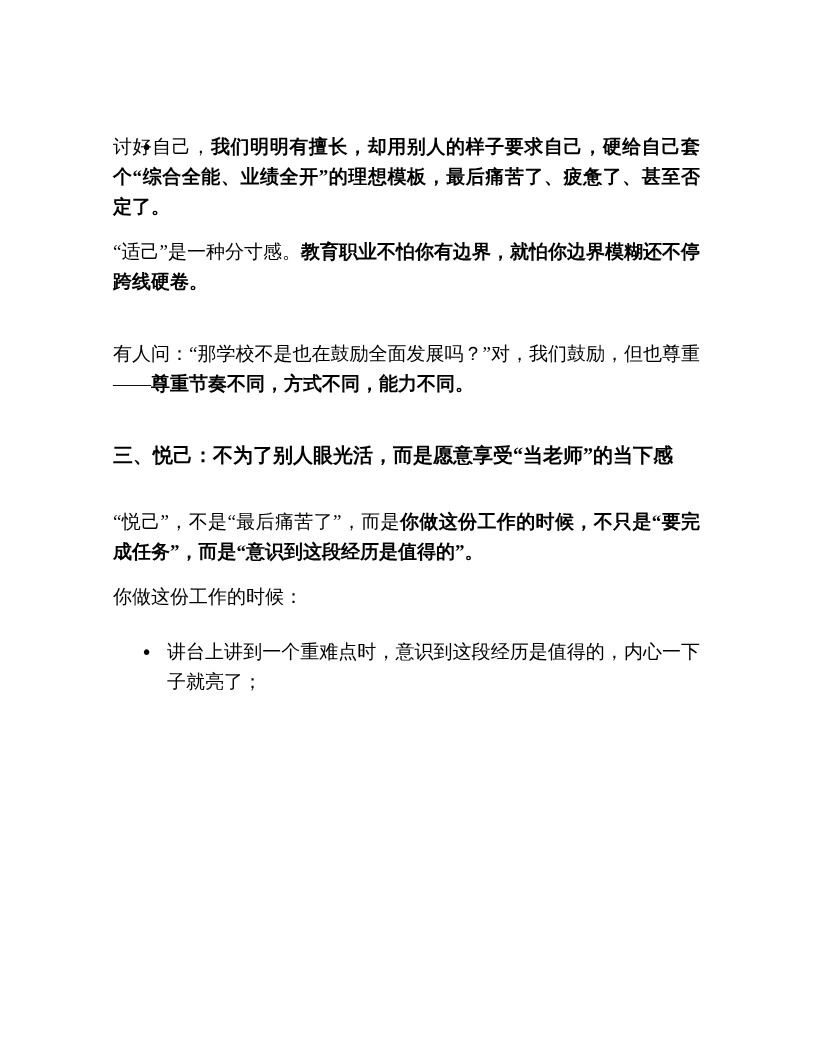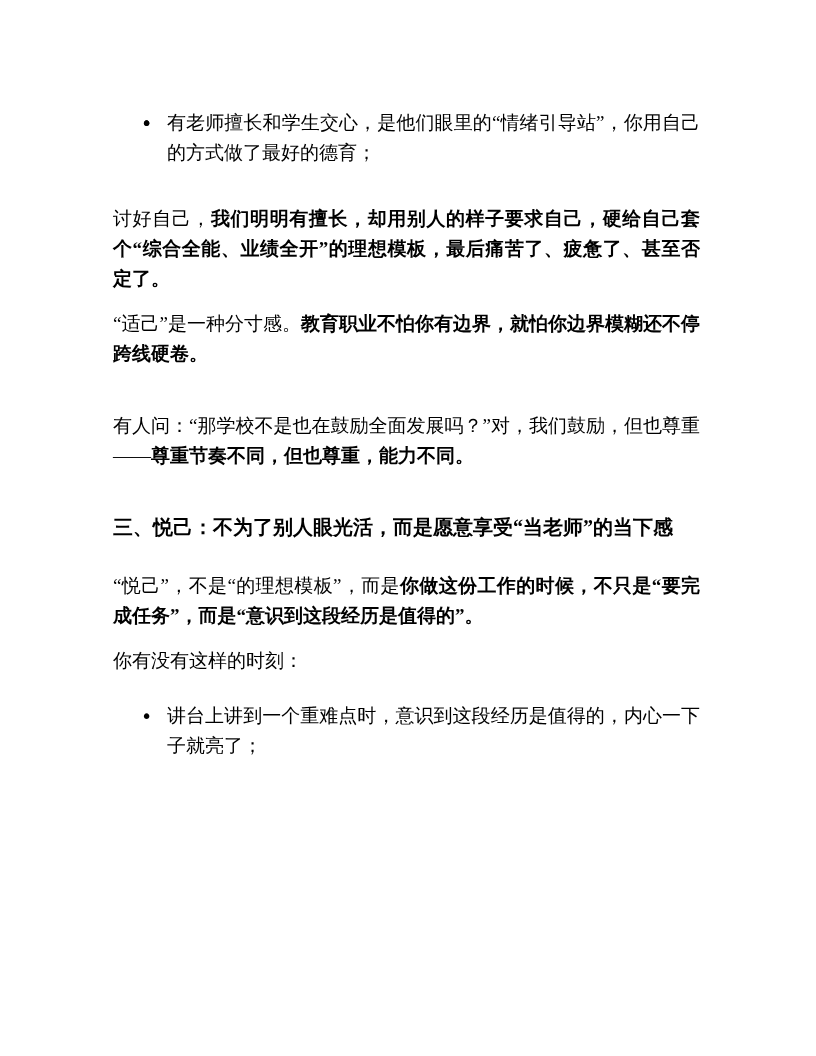--- a/index.html
+++ b/index.html
@@ -41,40 +41,40 @@
     font-size: 19px;
     line-height: 30px;
   }
   
   .block:nth-child(2) { margin-bottom: 36px; }
   
   .block:nth-child(4) { margin-bottom: 42px; }
   
   .block.heading {
     margin-top: 40px;
-    margin-bottom: 28px;
+    margin-bottom: 36px;
     font-size: 20px;
     line-height: 32px;
     font-weight: 700;
   }
   
   .block:nth-child(9) { margin-top: 25px; }
   .run { font-weight: 400; }
   .run.bold { font-weight: 700; }
 </style>
 </head>
 <body>
 
 <div class="page">
   <div class="content">
     <div>
         <div class="block bullet"><span class="marker">•</span></div>
-        <div class="block bullet"><span class="marker">•</span><span class="run">有老师擅长和学生交心，是他们眼里的“情绪引导站”，你用自己的方式做了最好的德育；</span></div>
+        <div class="block bullet"><span class="marker">•</span></div>
         <div class="block para"><span class="run">讨好自己，</span><span class="run bold">我们明明有擅长，却用别人的样子要求自己，硬给自己套个“综合全能、业绩全开”的理想模板，最后痛苦了、疲惫了、甚至否定了。</span></div>
         <div class="block para"><span class="run">“适己”是一种分寸感。</span><span class="run bold">教育职业不怕你有边界，就怕你边界模糊还不停跨线硬卷。</span></div>
-        <div class="block para"><span class="run">有人问：“那学校不是也在鼓励全面发展吗？”对，我们鼓励，但也尊重——</span><span class="run bold">尊重节奏不同，但也尊重，能力不同。</span></div>
+        <div class="block para"><span class="run">有人问：“那学校不是也在鼓励全面发展吗？”对，我们鼓励，但也尊重——</span><span class="run bold">尊重节奏不同，方式不同，能力不同。</span></div>
         <div class="block heading"><span class="run bold">三、悦己：不为了别人眼光活，而是愿意享受“当老师”的当下感</span></div>
-        <div class="block para"><span class="run">“悦己”，不是“的理想模板”，而是</span><span class="run bold">你做这份工作的时候，不只是“要完成任务”，而是“意识到这段经历是值得的”。</span></div>
-        <div class="block para"><span class="run">你有没有这样的时刻：</span></div>
+        <div class="block para"><span class="run">“悦己”，不是“最后痛苦了”，而是</span><span class="run bold">你做这份工作的时候，不只是“要完成任务”，而是“意识到这段经历是值得的”。</span></div>
+        <div class="block para"><span class="run">你做这份工作的时候：</span></div>
         <div class="block bullet"><span class="marker">•</span><span class="run">讲台上讲到一个重难点时，意识到这段经历是值得的，内心一下子就亮了；</span></div>
       </div>
   </div>
 </div>
 
 </body></html>

